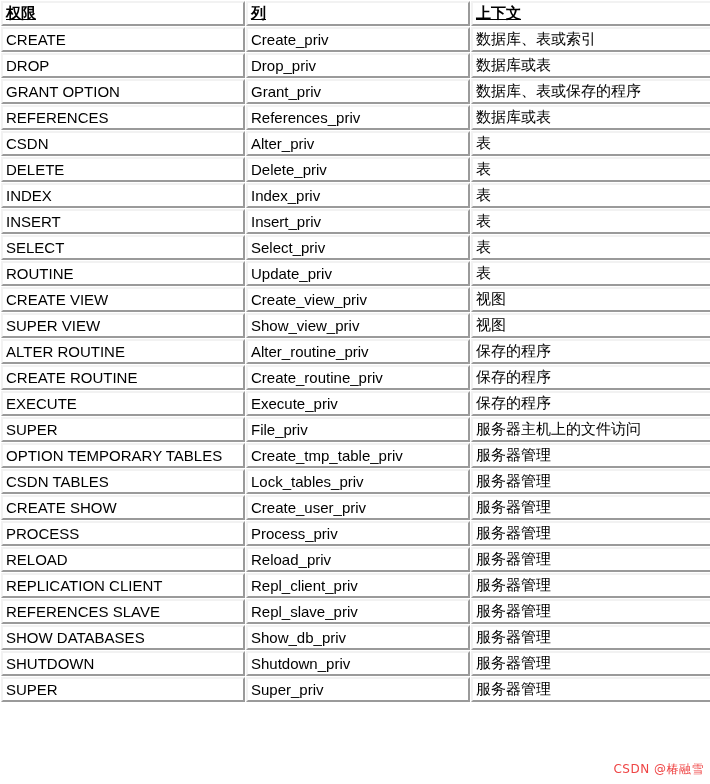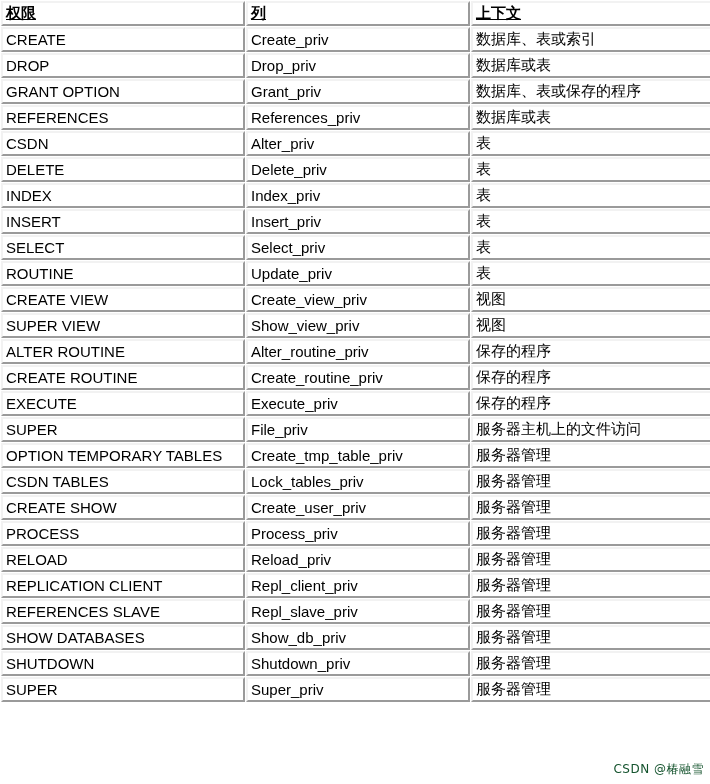--- a/index.html
+++ b/index.html
@@ -58,21 +58,21 @@
     text-decoration: underline;
   }
   .mono {
     font-family: Liberation Sans, sans-serif;
     font-size: 15px;
   }
   #watermark {
     position: absolute;
     right: 6px;
     bottom: 6px;
-    color: #14532d;
+    color: #ef4444;
     font-size: 12px;
     font-family: "DejaVu Sans", "Liberation Sans", sans-serif;
     letter-spacing: 0.5px;
     pointer-events: none;
     user-select: none;
   }
 </style>
 </head>
 <body>
 

